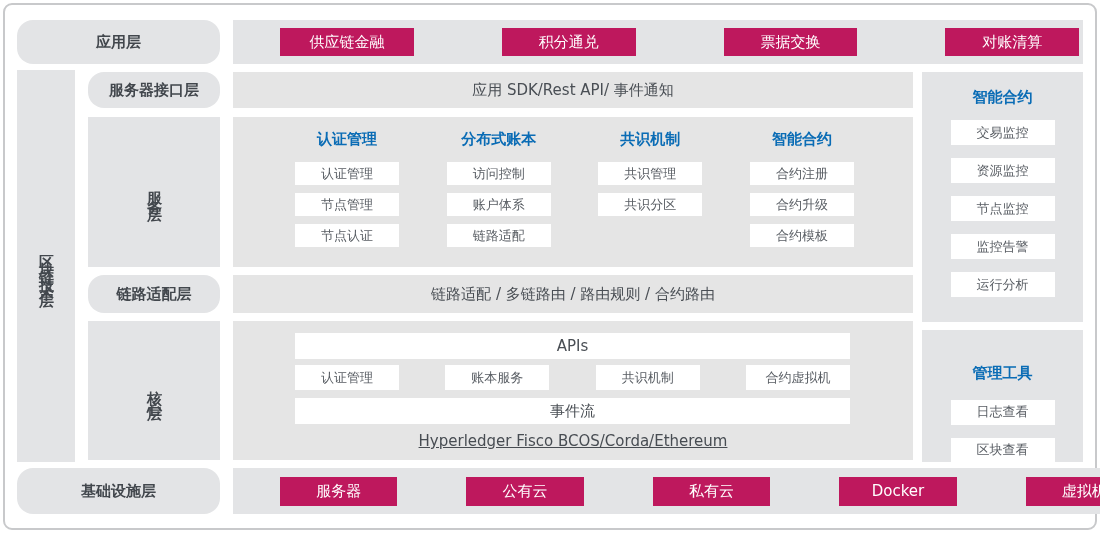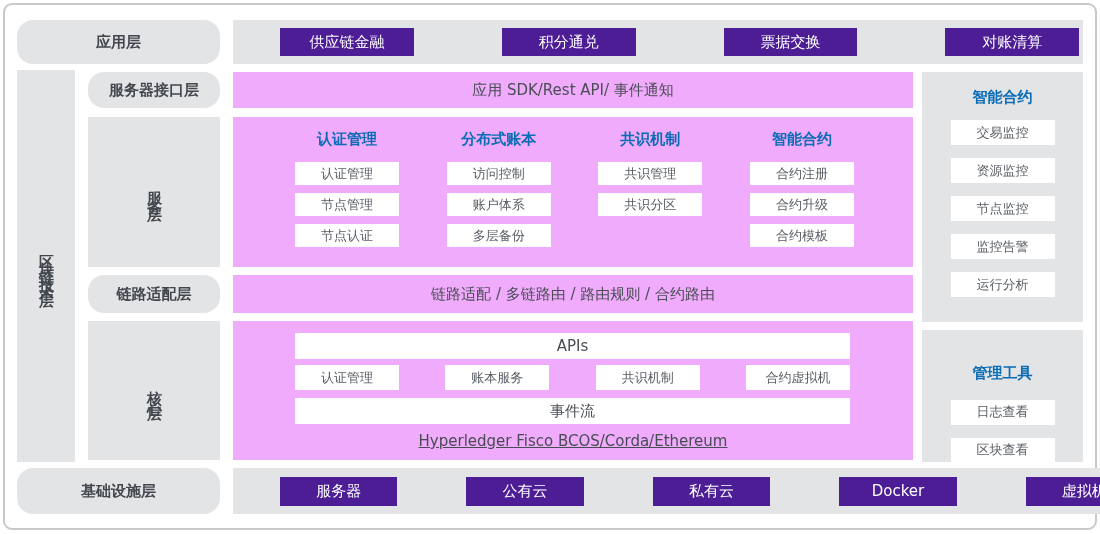--- a/index.html
+++ b/index.html
@@ -8,35 +8,35 @@
     width: 1100px; height: 534px;
     font-family: "DejaVu Sans", "Liberation Sans", sans-serif;
     position: relative; overflow: hidden;
   }
   .frame {
     position: absolute; left: 3px; top: 3px; width: 1094px; height: 527px;
     border: 2px solid #c8c9cb; border-radius: 9px;
   }
   .abs { position: absolute; }
   .gray { background: #e3e4e6; }
-  .lightblue { background: #f0abfc; }
+  .lightblue { background: #e5e5e5; }
   .center { display: flex; align-items: center; justify-content: center; }
   .layer-label {
     font-size: 15px; font-weight: 600; color: #42474d; border-radius: 16px;
   }
   .vtext {
     writing-mode: vertical-lr; text-orientation: upright;
     letter-spacing: 8px; line-height: 1;
   }
   .bar-text { font-size: 15px; color: #494e54; }
   .btnrow {
     display: flex; align-items: center; padding: 0 4px;
   }
   .bluebtn {
-    flex: 1; background: #4c1d95; color: #ffffff;
+    flex: 1; background: #be185d; color: #ffffff;
     display: flex; align-items: center; justify-content: center;
     font-size: 15px;
     margin-left: 43px;
   }
   .btnrow.top .bluebtn { height: 28px; }
   .btnrow.bottom .bluebtn { height: 29px; }
   .btnrow.top { gap: 45px; }
   .btnrow.bottom { gap: 26px; }
   .svc-cols {
     position: absolute; left: 62px; right: 59px; top: 13px;
@@ -110,21 +110,21 @@
     <div class="svc-col">
       <div class="col-head">认证管理</div>
       <div class="whitebox">认证管理</div>
       <div class="whitebox">节点管理</div>
       <div class="whitebox">节点认证</div>
     </div>
     <div class="svc-col">
       <div class="col-head">分布式账本</div>
       <div class="whitebox">访问控制</div>
       <div class="whitebox">账户体系</div>
-      <div class="whitebox">多层备份</div>
+      <div class="whitebox">链路适配</div>
     </div>
     <div class="svc-col">
       <div class="col-head">共识机制</div>
       <div class="whitebox">共识管理</div>
       <div class="whitebox">共识分区</div>
     </div>
     <div class="svc-col">
       <div class="col-head">智能合约</div>
       <div class="whitebox">合约注册</div>
       <div class="whitebox">合约升级</div>

